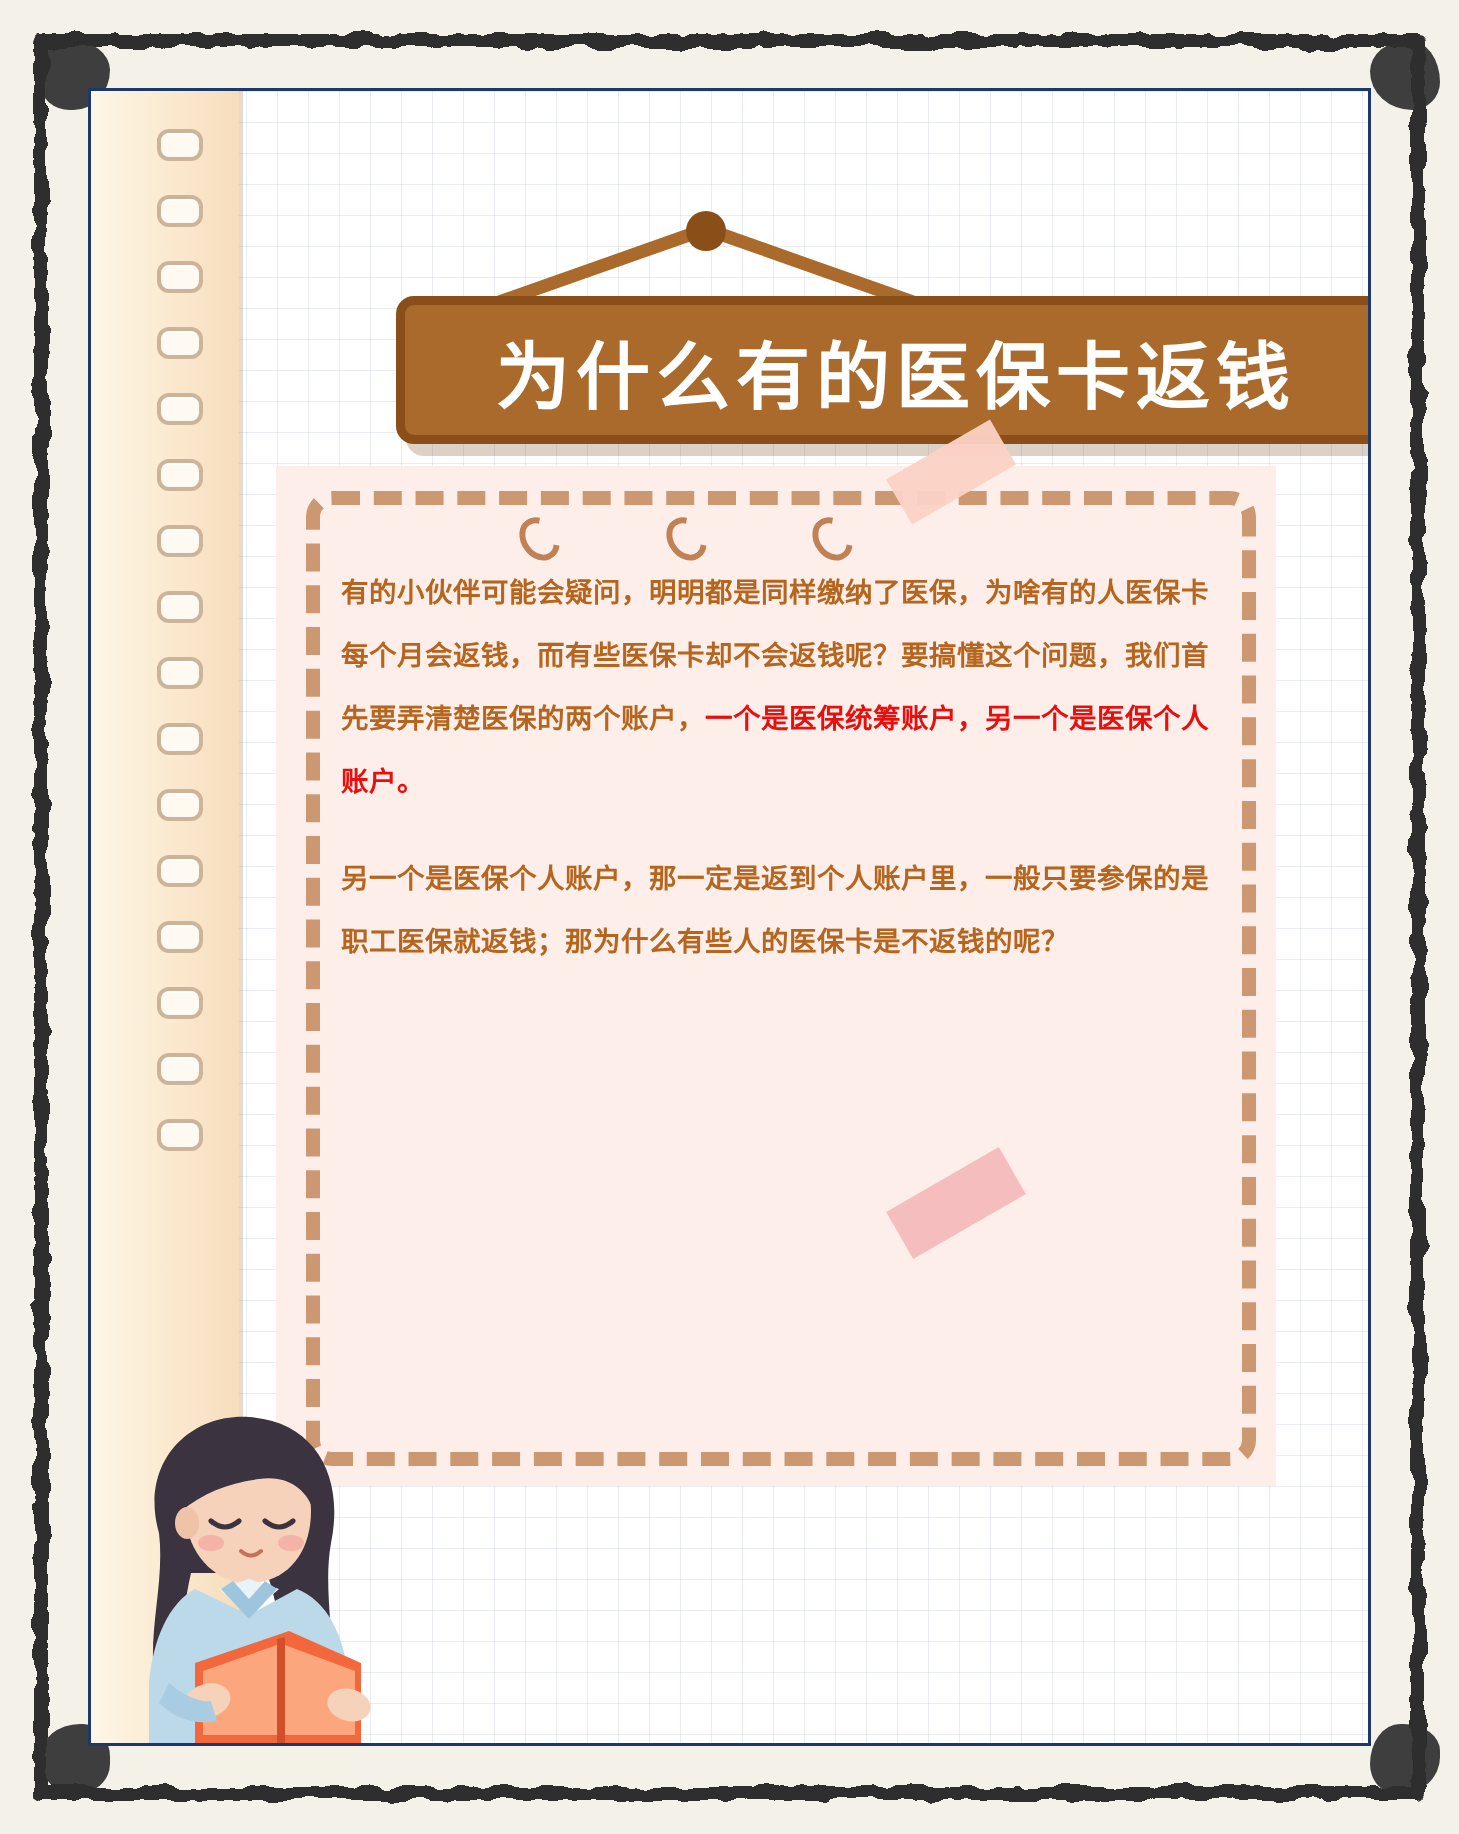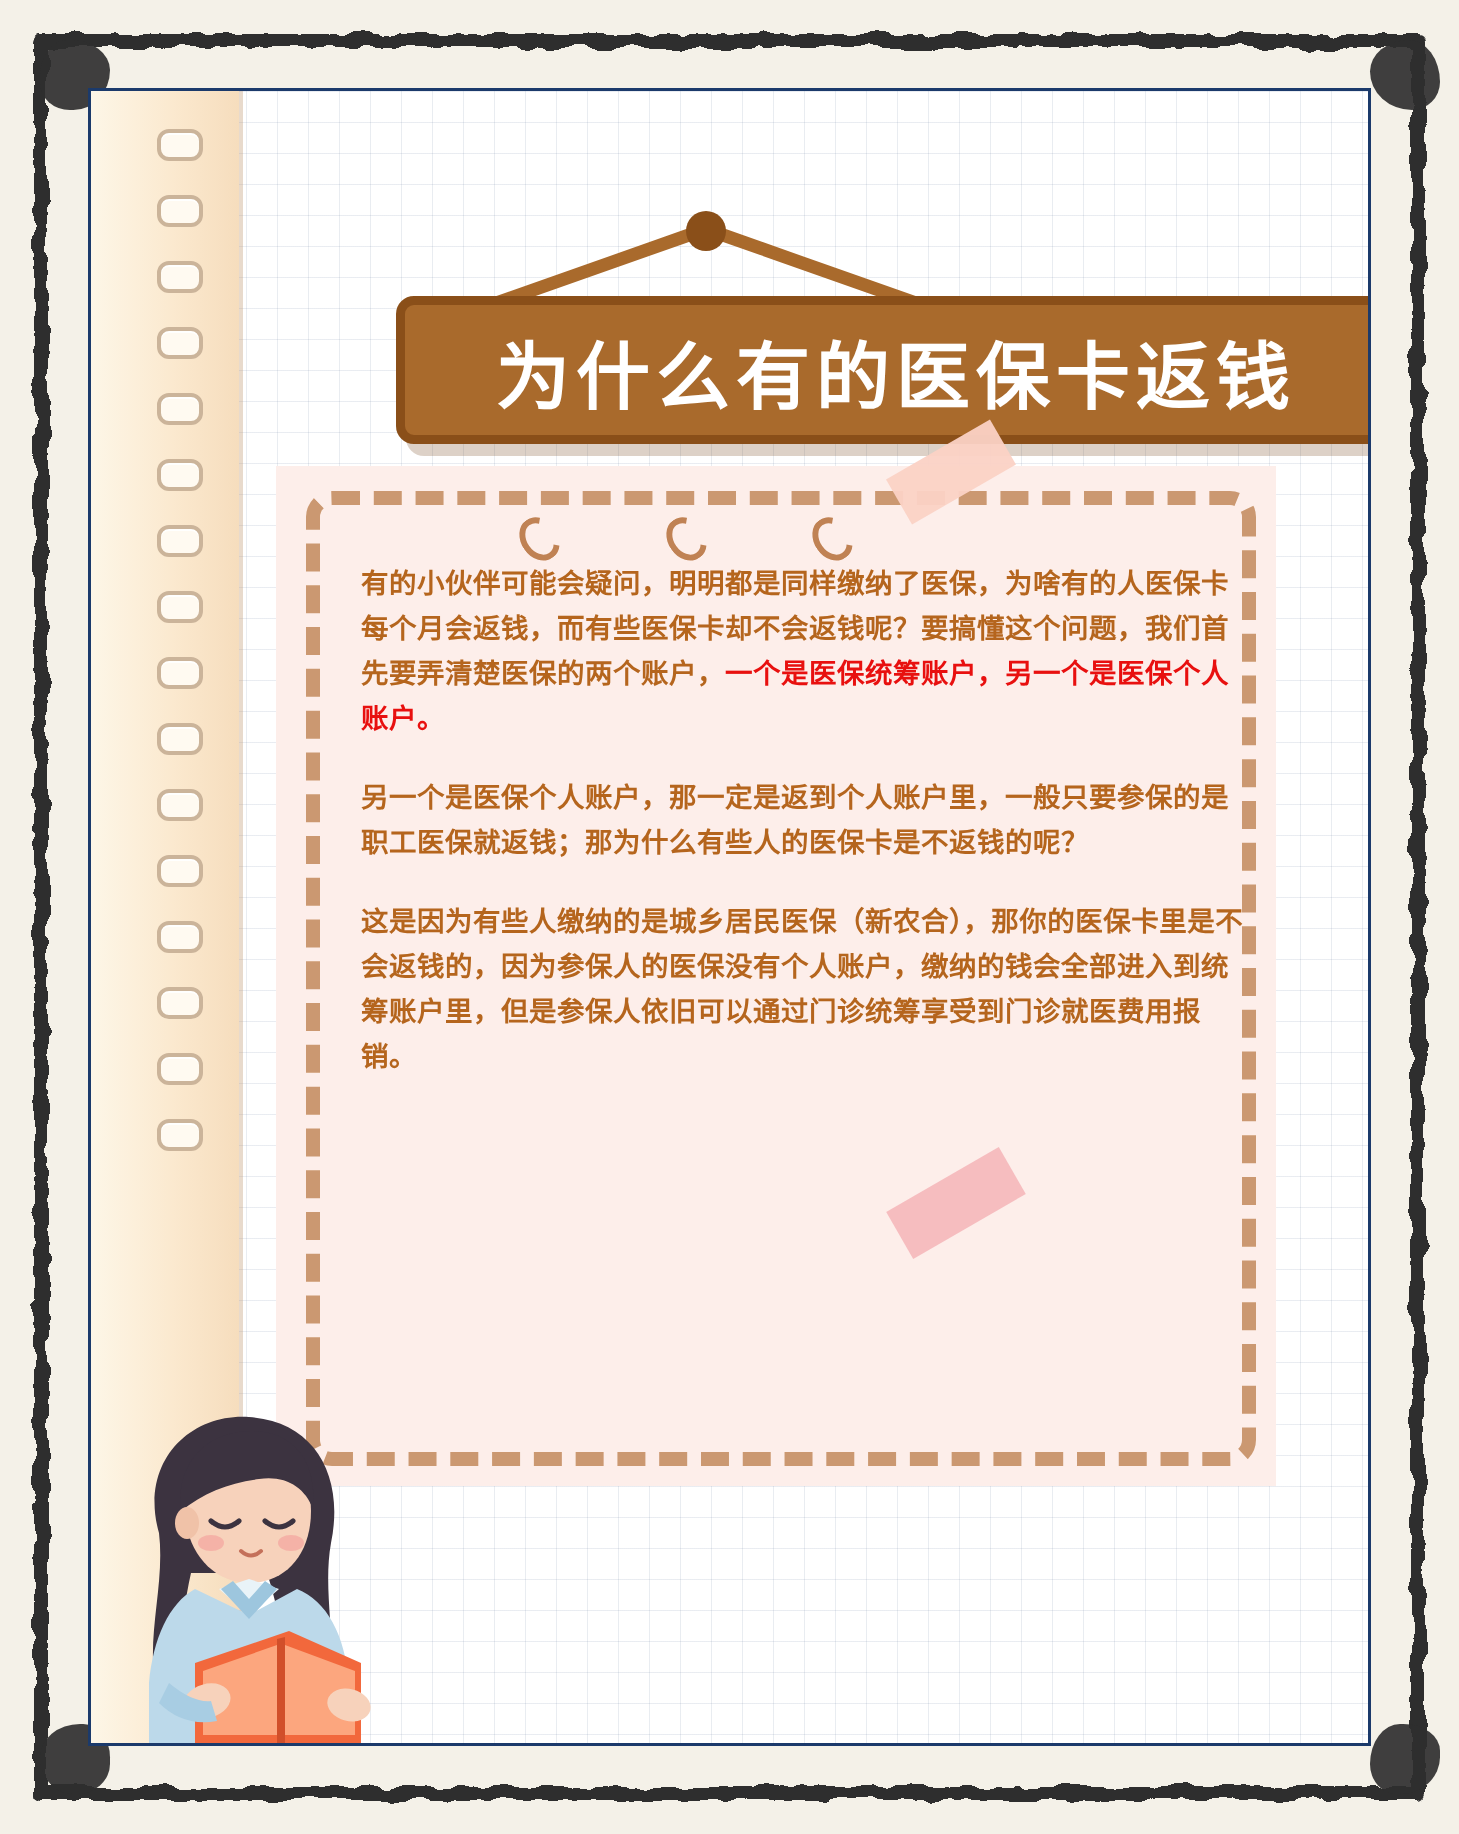--- a/index.html
+++ b/index.html
@@ -182,26 +182,25 @@
     transform: rotate(-35deg);
     background: transparent;
   }
 
   .body-text {
     position: absolute;
     left: 250px;
     top: 470px;
     width: 890px;
     font-size: 27.5px;
-    line-height: 45px;
+    line-height: 63px;
     color: #b5651d;
     font-weight: bold;
     font-family: "DejaVu Sans", "Liberation Sans", sans-serif;
     letter-spacing: .5px;
-    margin-left: 20px;
   }
   .body-text p { margin: 0 0 34px 0; }
   .body-text p:last-child { margin-bottom: 0; }
   .hl { color: #e8100f; }
 
   
   .tape {
     position: absolute;
     background: #f7c9bd;
     opacity: .95;
@@ -304,21 +303,20 @@
       <span class="clip"></span>
       <span class="clip"></span>
     </div>
 
     <div class="tape tape-1"></div>
     <div class="tape tape-2"></div>
 
     <div class="body-text" id="body-text">
         <p><span>有的小伙伴可能会疑问，明明都是同样缴纳了医保，为啥有的人医保卡每个月会返钱，而有些医保卡却不会返钱呢？</span><span>要搞懂这个问题，我们首先要弄清楚医保的两个账户，</span><span class="hl">一个是医保统筹账户，另一个是医保个人账户。</span></p>
         <p><span>另一个是医保个人账户，那一定是返到个人账户里，一般只要参保的是职工医保就返钱；那为什么有些人的医保卡是不返钱的呢？</span></p>
-        <p><span>这是因为有些人缴纳的是城乡居民医保（新农合），那你的医保卡里是不会返钱的，因为参保人的医保没有个人账户，缴纳的钱会全部进入到统筹账户里，但是参保人依旧可以通过门诊统筹享受到门诊就医费用报销。</span></p>
       </div>
 
     <div class="girl">
       <svg width="290" height="360" viewBox="0 0 290 360">
 
         <path d="M60 150 C40 80 90 30 150 34 C215 38 246 92 232 160 C224 205 236 250 232 300 L182 300 C186 250 176 215 168 190 L92 190 C84 225 80 265 84 300 L56 300 C48 250 66 200 60 150 Z" fill="#3c3340"></path>
 
         <path d="M86 126 C86 86 114 62 150 62 C186 62 212 88 212 128 C212 172 186 200 150 200 C114 200 86 168 86 126 Z" fill="#f7d2bb"></path>
 
         <path d="M82 128 C76 78 110 48 152 48 C198 48 218 82 214 126 C206 104 186 92 160 96 C130 100 104 110 82 128 Z" fill="#3c3340"></path>

